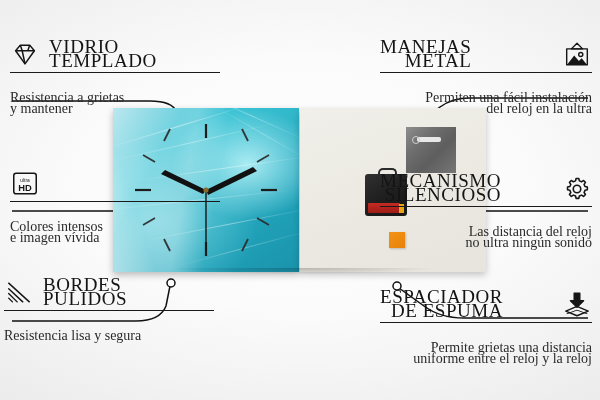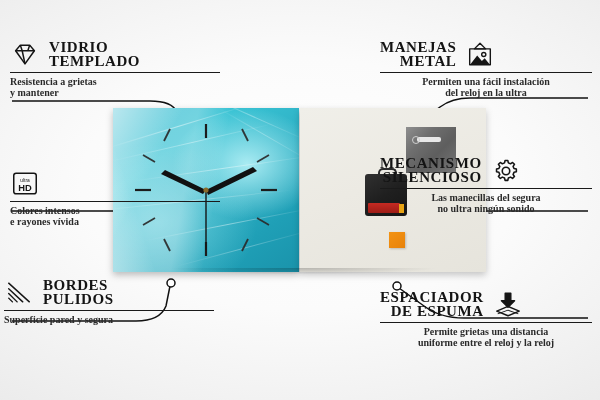--- a/index.html
+++ b/index.html
@@ -10,41 +10,41 @@
   }
   #stage{
     position:relative;width:600px;height:400px;overflow:hidden;
     background:
       radial-gradient(ellipse 520px 300px at 50% 46%, #ffffff 0%, #fbfbfb 42%, #f2f2f2 72%, #e9e9e9 100%);
   }
   
   .feature{position:absolute;width:210px;}
   .feature .head{display:flex;align-items:center;gap:9px;}
   .feature.left .head{justify-content:flex-start;}
-  .feature.right .head{justify-content:flex-start;}
+  .feature.right .head{justify-content:space-between;}
   .feat-icon{width:30px;height:27px;flex:0 0 30px;color:#1b1b1b;}
   .feat-icon svg{display:block;width:30px;height:27px;}
   .title{
     font-family:"Liberation Serif", serif;
-    font-size:15px;font-weight:700;letter-spacing:.55px;
+    font-size:19px;font-weight:400;letter-spacing:.55px;
     line-height:14px;color:#141414;text-transform:uppercase;
   }
   .feature.right .title{text-align:right;}
   .rule{height:1px;background:#1a1a1a;margin-top:4px;width:100%;}
   .desc{
     font-family:"Liberation Serif", serif;
-    font-size:10px;line-height:11.4px;color:#2a2a2a;margin-top:3px;font-weight:bold;
-  }
-  .feature.right .desc{text-align:center;}
+    font-size:14px;line-height:11.4px;color:#2a2a2a;margin-top:19px;
+  }
+  .feature.right .desc{text-align:right;}
 
   .f-vidrio{left:10px;top:40px;}
   .f-impresion{left:10px;top:170px;}
   .f-bordes{left:4px;top:278px;}
   .f-manejas{left:380px;top:40px;width:212px;}
-  .f-mecanismo{left:380px;top:156px;width:212px;}
+  .f-mecanismo{left:380px;top:174px;width:212px;}
   .f-espaciador{left:380px;top:290px;width:212px;}
 
   
   #connectors{position:absolute;left:0;top:0;width:600px;height:400px;pointer-events:none;}
 
   
   #product{position:absolute;left:113px;top:108px;width:374px;height:166px;}
 
   
   #clock-panel{
@@ -195,42 +195,42 @@
           <text x="16" y="22" text-anchor="middle" font-family="Liberation Sans, sans-serif" font-size="10" font-weight="bold" fill="#151515">HD</text>
         </svg>
       </span>
       <span class="title">
         <br>
       </span>
     </div>
     <div class="rule"></div>
     <div class="desc">
       <span>Colores intensos</span><br>
-      <span>e rayones vívida</span>
+      <span>e imagen vívida</span>
     </div>
   </div>
 
   <div class="feature left f-bordes">
     <div class="head">
       <span class="feat-icon">
         <svg viewBox="0 0 32 28" stroke="#151515" stroke-width="1.5" stroke-linecap="round">
           <line x1="5" y1="4" x2="27" y2="24"></line>
           <line x1="5" y1="10" x2="20" y2="24"></line>
           <line x1="5" y1="15" x2="14" y2="24"></line>
           <line x1="5" y1="20" x2="9" y2="24"></line>
         </svg>
       </span>
       <span class="title">
         <span>BORDES</span><br>
         <span>PULIDOS</span>
       </span>
     </div>
     <div class="rule"></div>
     <div class="desc">
-      <span>Superficie pared y segura</span>
+      <span>Resistencia lisa y segura</span>
     </div>
   </div>
 
   <div class="feature right f-manejas">
     <div class="head">
       <span class="title">
         <span>MANEJAS</span><br>
         <span>METAL</span>
       </span>
       <span class="feat-icon">
@@ -257,21 +257,21 @@
       </span>
       <span class="feat-icon">
         <svg viewBox="0 0 32 28" fill="none" stroke="#151515" stroke-width="1.7" stroke-linejoin="round">
           <path d="M16,4 l3,0 0.6,2.6 2.4,1 2.2,-1.5 2.1,2.1 -1.5,2.2 1,2.4 2.6,0.6 0,3 -2.6,0.6 -1,2.4 1.5,2.2 -2.1,2.1 -2.2,-1.5 -2.4,1 -0.6,2.6 -3,0 -0.6,-2.6 -2.4,-1 -2.2,1.5 -2.1,-2.1 1.5,-2.2 -1,-2.4 -2.6,-0.6 0,-3 2.6,-0.6 1,-2.4 -1.5,-2.2 2.1,-2.1 2.2,1.5 2.4,-1 Z" transform="translate(-0.5,-0.5) scale(0.97)"></path>
           <circle cx="16" cy="14.5" r="4"></circle>
         </svg>
       </span>
     </div>
     <div class="rule"></div>
     <div class="desc">
-      <span>Las manecillas del segura</span><br>
+      <span>Las distancia del reloj</span><br>
       <span>no ultra ningún sonido</span>
     </div>
   </div>
 
   <div class="feature right f-espaciador">
     <div class="head">
       <span class="title">
         <span>ESPACIADOR</span><br>
         <span>DE ESPUMA</span>
       </span>

